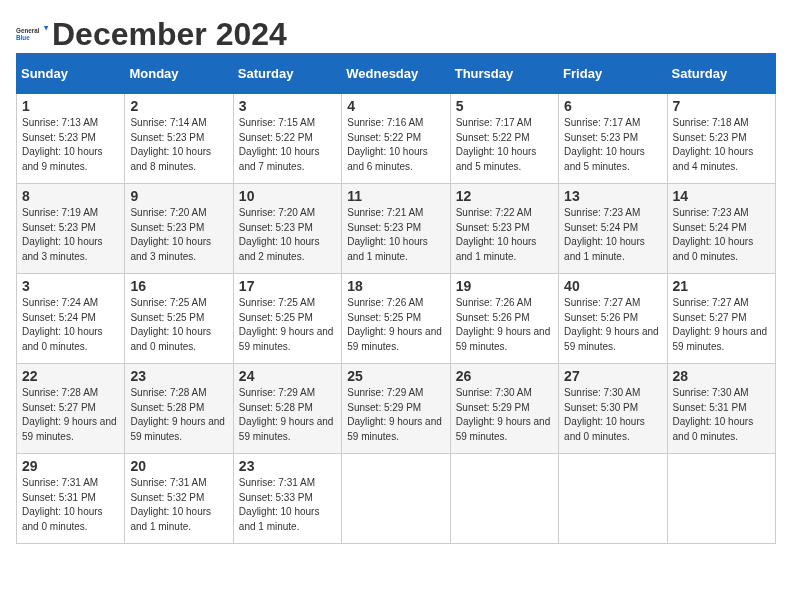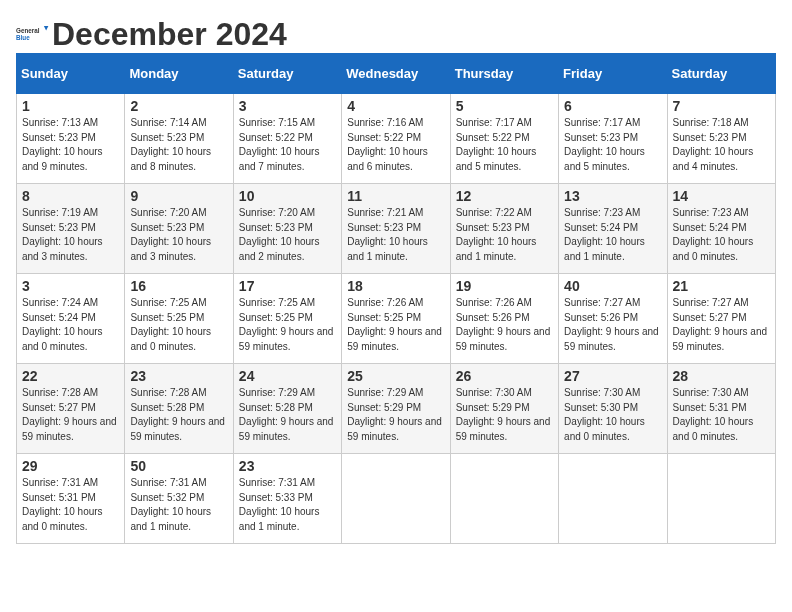--- a/index.html
+++ b/index.html
@@ -220,21 +220,21 @@
           <span class="day-num">28</span>
 <div class="day-info">Sunrise: 7:30 AM<br>Sunset: 5:31 PM<br>Daylight: 10 hours and 0 minutes.</div>
         </td>
       </tr>
       <tr>
         <td>
           <span class="day-num">29</span>
 <div class="day-info">Sunrise: 7:31 AM<br>Sunset: 5:31 PM<br>Daylight: 10 hours and 0 minutes.</div>
         </td>
         <td>
-          <span class="day-num">50</span>
+          <span class="day-num">20</span>
 <div class="day-info">Sunrise: 7:31 AM<br>Sunset: 5:32 PM<br>Daylight: 10 hours and 1 minute.</div>
         </td>
         <td>
           <span class="day-num">23</span>
 <div class="day-info">Sunrise: 7:31 AM<br>Sunset: 5:33 PM<br>Daylight: 10 hours and 1 minute.</div>
         </td>
         <td class="empty"></td>
         <td class="empty"></td>
         <td class="empty"></td>
         <td class="empty"></td>

